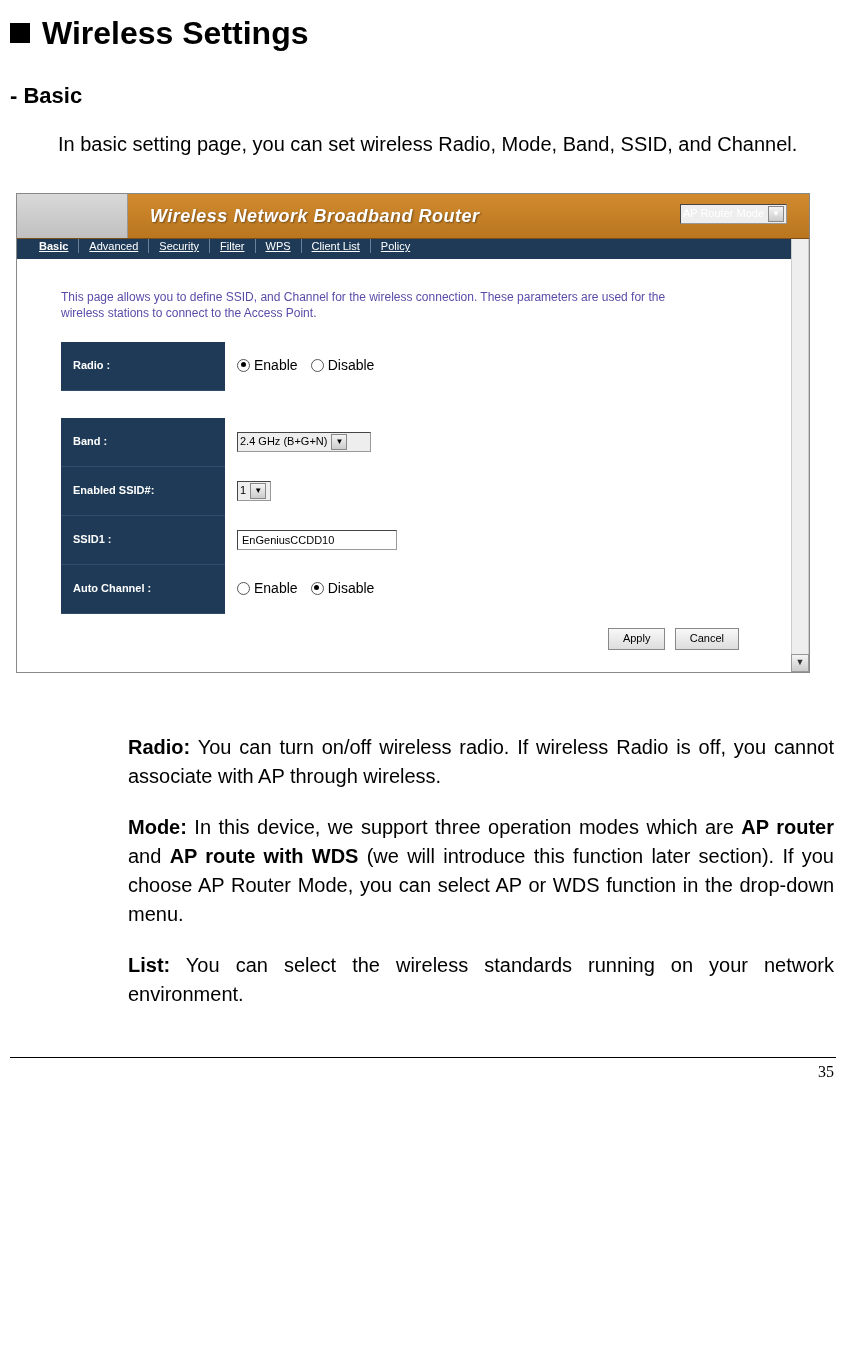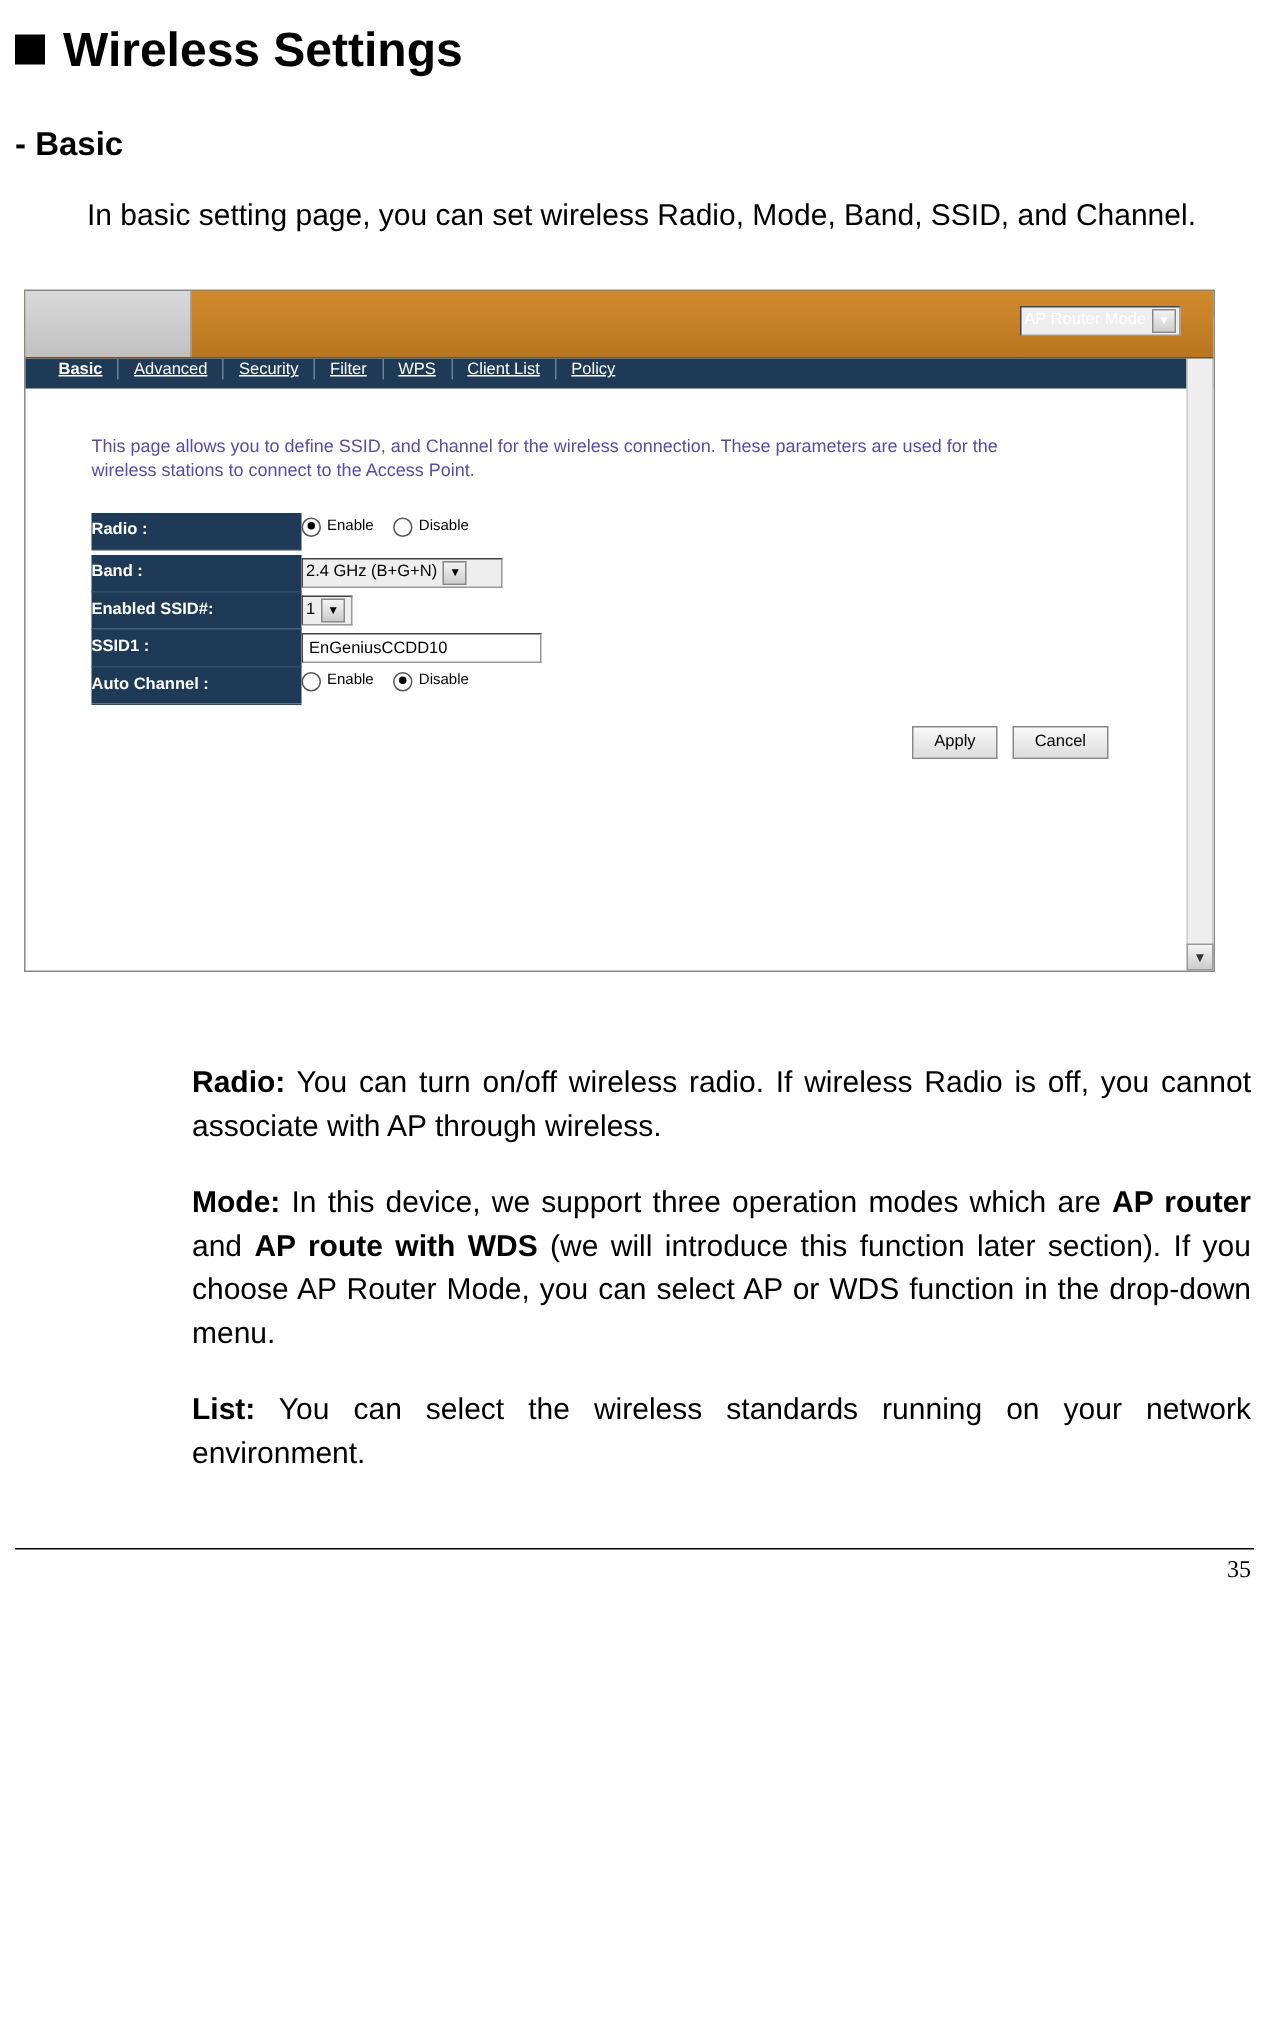--- a/index.html
+++ b/index.html
@@ -48,32 +48,32 @@
 
   .ss-tabs { background:#1e3a56; height:20px; display:flex; padding-left:12px; gap:0; }
   .ss-tab { color:#fff; font-size:11px; padding:0 10px; text-decoration:underline; cursor:pointer; }
   .ss-tab.active { color:#fff; text-decoration:underline; font-weight:bold; }
   .tab-sep { width:1px; height:14px; background:#6b8199; }
 
   .ss-body { padding:30px 44px 18px 44px; position:relative; min-height:340px; }
   .ss-desc { font-size:12px; color:#5b4ba8; margin-bottom:20px; max-width:620px; line-height:1.35; }
 
   .form-table { border-collapse:collapse; }
-  .form-table td { padding:0; vertical-align:middle; }
+  .form-table td { padding:12px; vertical-align:middle; }
   .lbl-cell {
     background:#1e3a56; color:#fff; font-size:11px; font-weight:bold;
     width:140px; height:24px; padding-left:10px; border-bottom:1px solid #2f4e6c;
   }
   .ctrl-cell { padding-left:10px; height:24px; font-size:11px; }
   .gap-row td { height:3px; }
 
   .win-select { background:#eee; border:1px inset #999; font-size:11px; padding:0 2px; display:inline-flex; align-items:center; height:18px; }
   .win-select .dd-btn { height:14px; }
   .win-input { background:#fff; border:1px inset #999; font-size:11px; padding:1px 4px; width:150px; height:16px; }
-  .radio { display:inline-flex; align-items:center; gap:4px; margin-right:10px; font-size:10px;text-align:right; }
+  .radio { display:inline-flex; align-items:center; gap:4px; margin-right:10px; font-size:14px;text-align:right; }
   .radio-dot { width:11px; height:11px; border:1px solid #555; border-radius:50%; display:inline-block; position:relative; background:#fff;}
   .radio-dot.sel::after { content:""; position:absolute; width:5px; height:5px; background:#000; border-radius:50%; top:2.5px; left:2.5px; }
 
   .btn-row { text-align:right; padding:14px 26px 4px 0; }
   .win-btn { display:inline-block; background:linear-gradient(#f8f8f8,#ddd); border:1px solid #888; font-size:11px; padding:2px 14px; margin-left:6px; cursor:pointer; font-family:Tahoma,Arial,sans-serif;}
 
   .scroll-up, .scroll-down {
     position:absolute; right:0; width:16px; height:16px;
     background:linear-gradient(#f4f4f4,#ccc); border:1px solid #999;
     display:flex; align-items:center; justify-content:center; font-size:9px; color:#333;
@@ -104,20 +104,21 @@
 
 <p class="intro"><span class="intro-first">In basic setting page, you can set wireless Radio, Mode, Band, SSID, and Channel.</span></p>
 
 <div class="screenshot">
   <div class="scroll-up">▲</div>
   <div class="scroll-track"></div>
   <div class="scroll-down">▼</div>
 
   <div class="ss-header">
     <div class="ss-logo"></div>
+    <div class="ss-title">Wireless Network Broadband Router</div>
     <div class="ss-mode-select">
       <span>AP Router Mode</span>
       <span class="dd-btn">▼</span>
     </div>
   </div>
 
   <div class="ss-tabs">
     <span class="ss-tab active">Basic</span>
       <span class="tab-sep"></span>
     <span class="ss-tab">Advanced</span>

